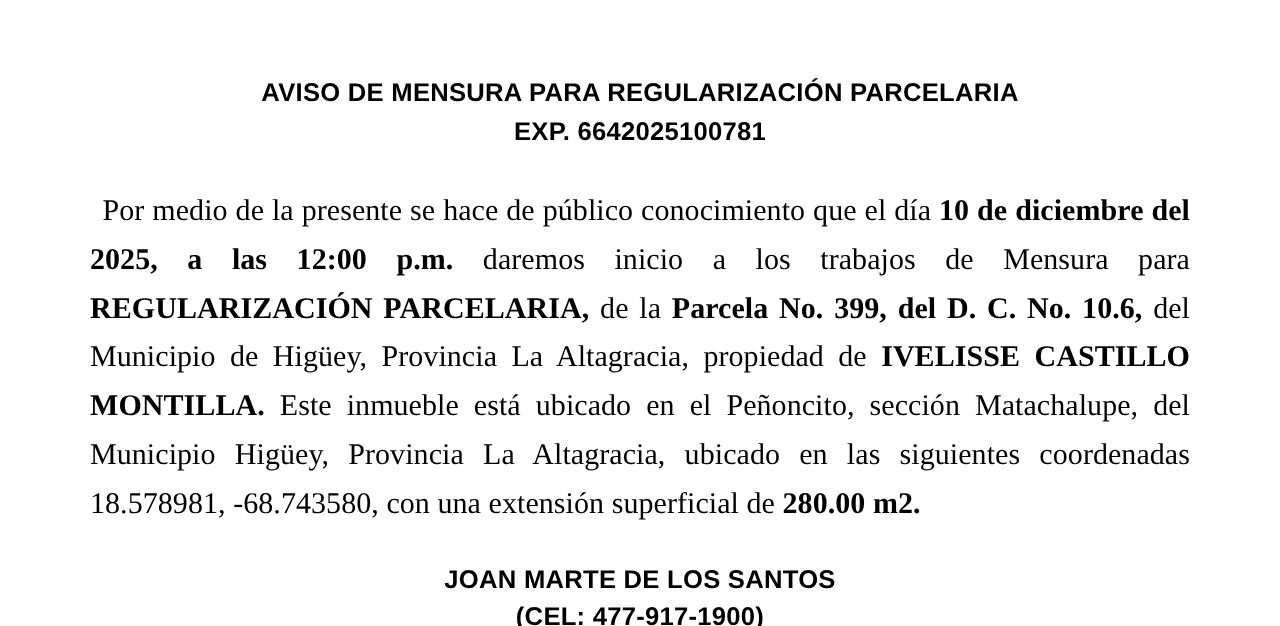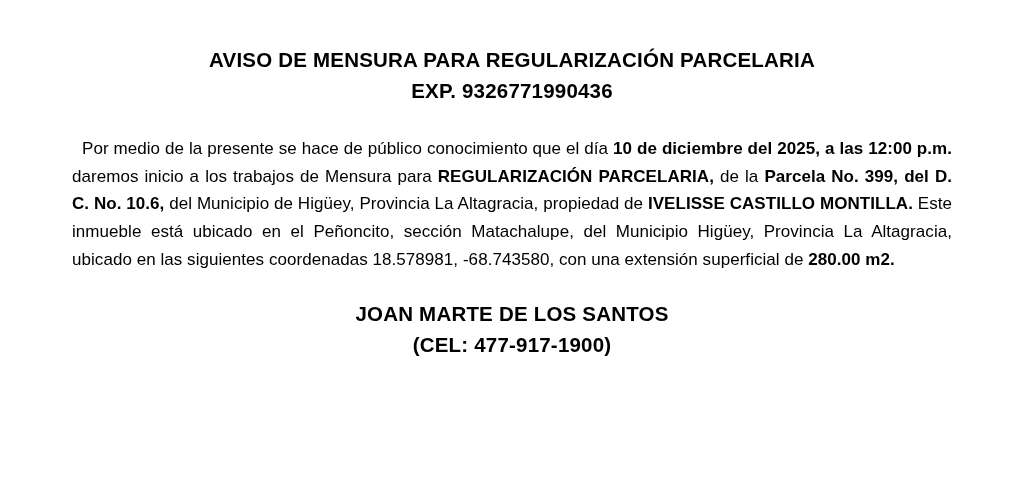--- a/index.html
+++ b/index.html
@@ -16,43 +16,44 @@
   }
   .page {
     position: relative;
     width: 1024px;
     height: 501px;
     box-sizing: border-box;
     padding: 0 72px;
   }
   .header {
     text-align: center;
-    margin-top: 46px;
+    margin-top: 61px;
   }
   .title-line {
     font-size: 20.5px;
     font-weight: bold;
     letter-spacing: 0.2px;
     line-height: 1.35;
   }
   .exp-line {
     font-size: 20.5px;
     font-weight: bold;
     letter-spacing: 0.2px;
     line-height: 1.45;
     margin-top: 2px;
   }
   .body-text {
     margin-top: 30px;
-    font-size: 17px;
+    font-size: 24px;
     line-height: 1.62;
     text-align: justify;
     text-justify: inter-word;
     letter-spacing: 0.05px;
     hyphens: none;
+    font-family: Liberation Serif, serif;
   }
   .body-text .indent {
     display: inline-block;
     width: 10px;
   }
   .body-text b {
     font-weight: bold;
   }
   .signature {
     margin-top: 26px;
@@ -65,21 +66,21 @@
     letter-spacing: 0.2px;
   }
 </style>
 </head>
 <body>
 
 <div class="page">
 
   <div class="header">
     <div class="title-line">AVISO DE MENSURA PARA REGULARIZACIÓN PARCELARIA</div>
-    <div class="exp-line">EXP. 9326771990436</div>
+    <div class="exp-line">EXP. 6642025100781</div>
   </div>
 
   <div class="body-text">
     <span class="indent"></span><span>Por medio de la presente se hace de público conocimiento que el día </span><b>10 de diciembre del 2025, a las 12:00 p.m.</b><span> daremos inicio a los trabajos de Mensura para </span><b>REGULARIZACIÓN PARCELARIA,</b><span> de la </span><b>Parcela No. 399, del D. C. No. 10.6,</b><span> del Municipio de Higüey, Provincia La Altagracia, propiedad de </span><b>IVELISSE CASTILLO MONTILLA.</b><span> Este inmueble está ubicado en el Peñoncito, sección Matachalupe, del Municipio Higüey, Provincia La Altagracia, ubicado en las siguientes coordenadas 18.578981, -68.743580, con una extensión superficial de </span><b>280.00 m2.</b>
   </div>
 
   <div class="signature">
     <div class="sig-line">JOAN MARTE DE LOS SANTOS</div>
     <div class="sig-line">(CEL: 477-917-1900)</div>
   </div>

